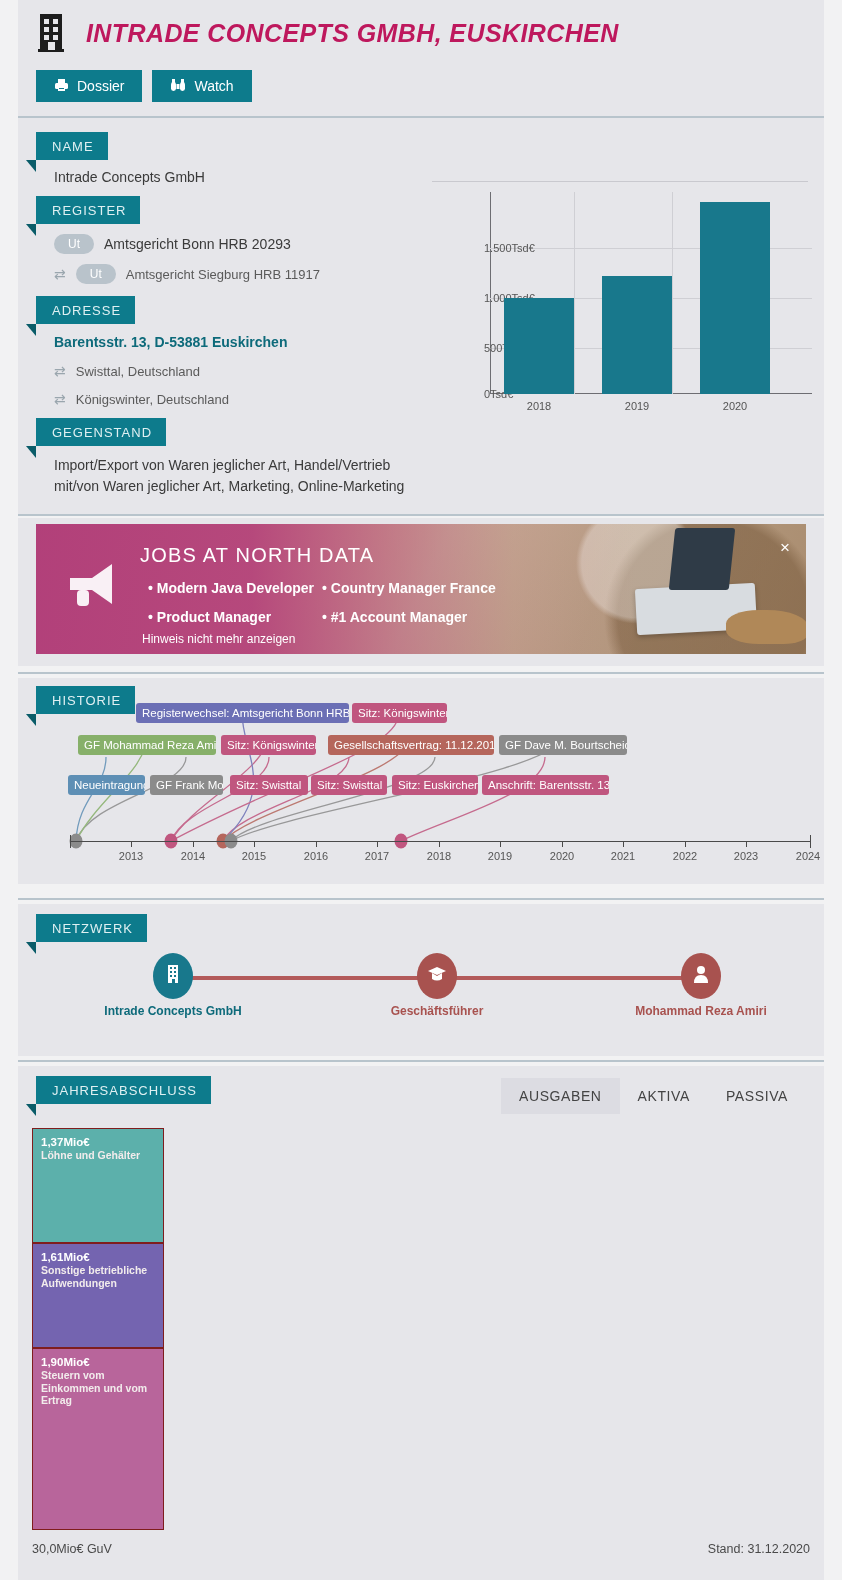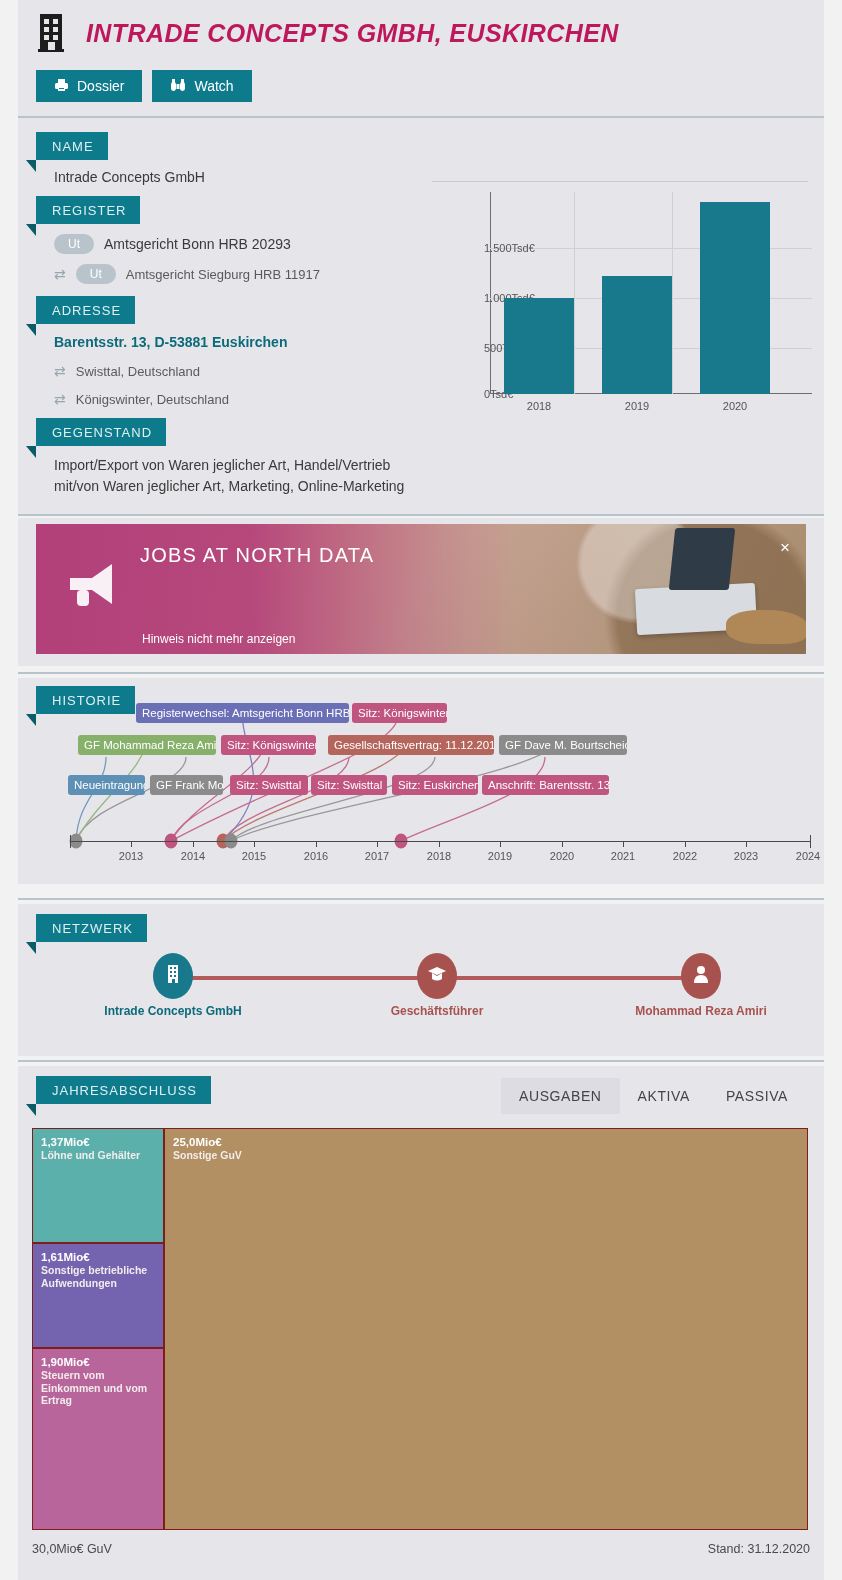--- a/index.html
+++ b/index.html
@@ -274,20 +274,26 @@
       </div>
       <div class="promo-tint"></div>
       <div class="promo-inner">
         <span class="megaphone">
           <svg width="56" height="48" viewBox="0 0 56 48">
             <path d="M4 18 L26 18 L46 4 L46 44 L26 30 L4 30 Z" fill="#fff" opacity=".92"></path>
             <rect x="11" y="30" width="12" height="16" rx="4" fill="#fff" opacity=".92"></rect>
           </svg>
         </span>
         <div class="promo-title">JOBS AT NORTH DATA</div>
+        <div class="job-grid">
+          <span class="job">Modern Java Developer</span>
+          <span class="job">Country Manager France</span>
+          <span class="job">Product Manager</span>
+          <span class="job">#1 Account Manager</span>
+        </div>
         <div class="promo-dismiss">Hinweis nicht mehr anzeigen</div>
         <div class="promo-close">×</div>
       </div>
     </div>
   </div>
   <div class="divider" style="top:672px"></div>
 
   <div class="panel" id="historie">
     <div class="ribbon" style="top:8px">
       <div class="rb-fold"></div>
@@ -426,21 +432,17 @@
     <div class="tm-lab">Löhne und Gehälter</div>
   </div>
   <div class="tm-cell" style="left:32px;top:1243px;width:132px;height:105px;background:#7464b0">
     <div class="tm-val">1,61Mio€</div>
     <div class="tm-lab">Sonstige betriebliche Aufwendungen</div>
   </div>
   <div class="tm-cell" style="left:32px;top:1348px;width:132px;height:182px;background:#b8659b">
     <div class="tm-val">1,90Mio€</div>
     <div class="tm-lab">Steuern vom Einkommen und vom Ertrag</div>
   </div>
-  <div class="tm-cell" style="left:164px;top:1128px;width:644px;height:402px;background:#b29063">
-    <div class="tm-val">25,0Mio€</div>
-    <div class="tm-lab">Sonstige GuV</div>
-  </div>
 
   <div class="foot" style="left:32px">30,0Mio€ GuV</div>
   <div class="foot" style="right:32px">Stand: 31.12.2020</div>
 
 </div>
 
 </body></html>

